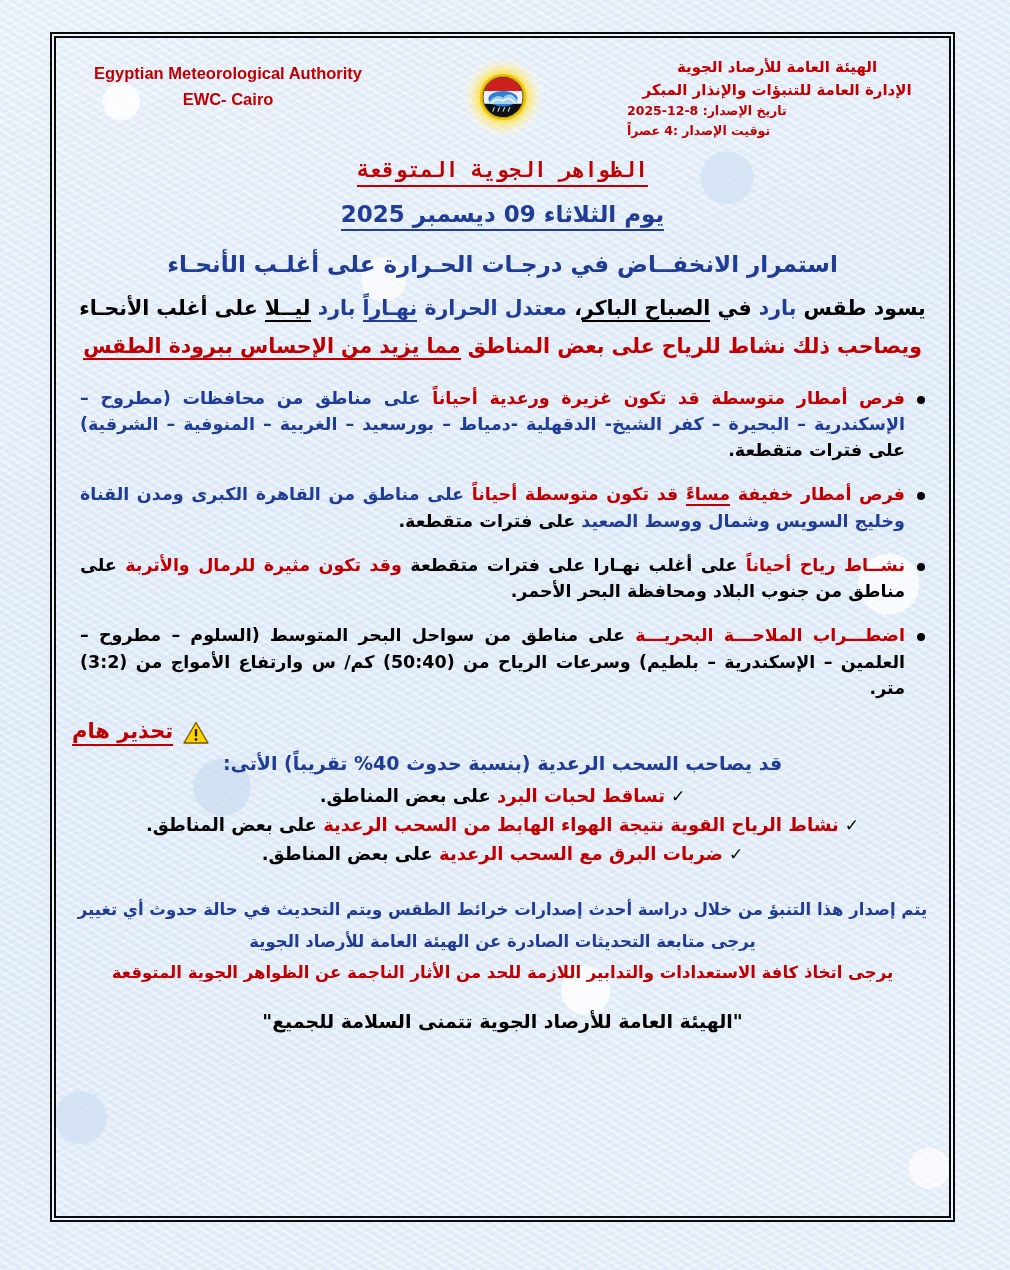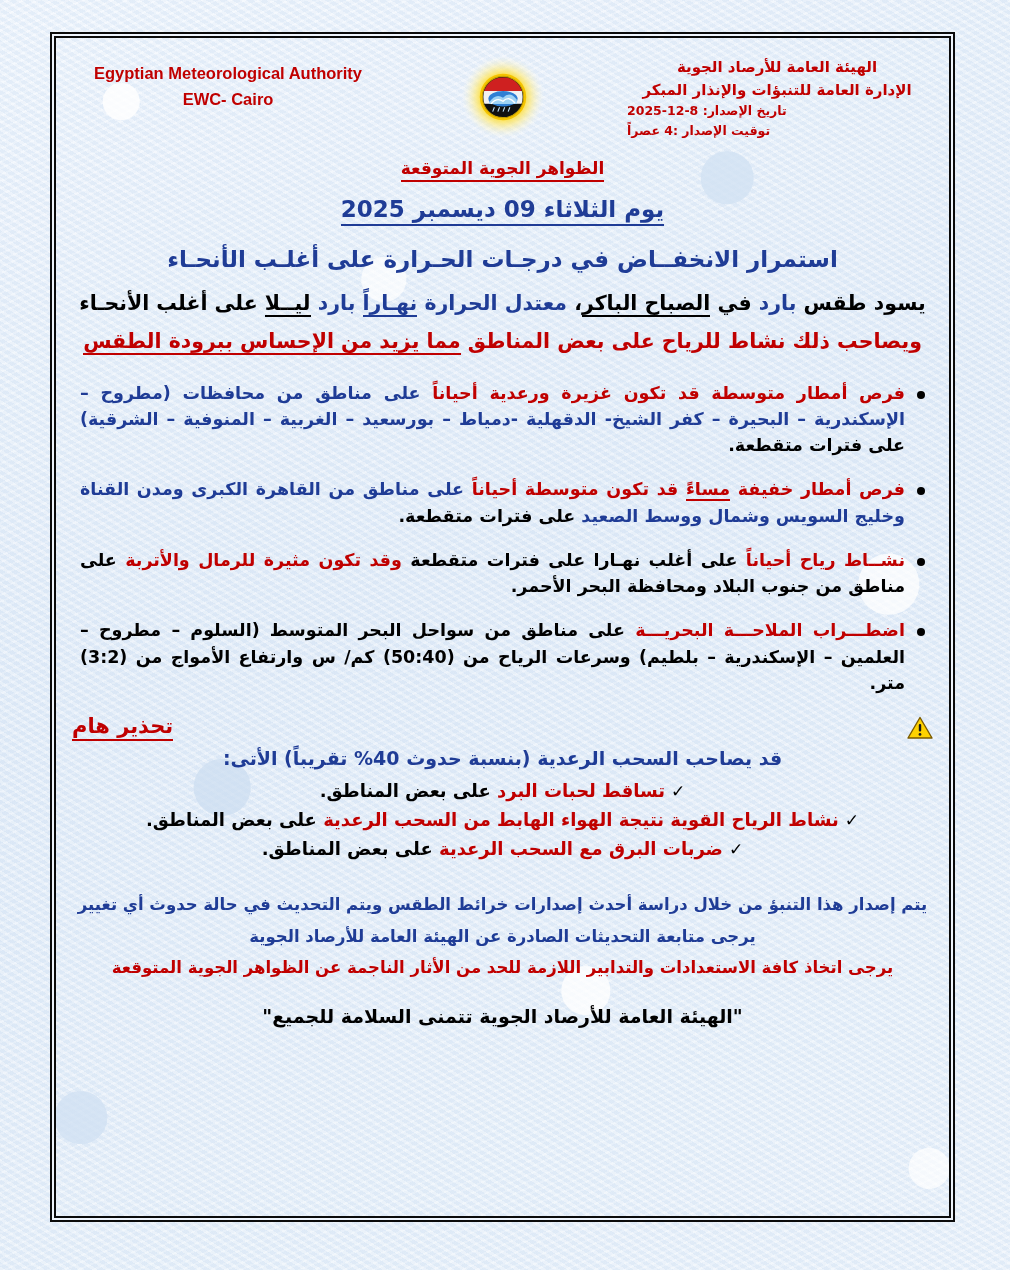--- a/index.html
+++ b/index.html
@@ -108,23 +108,24 @@
     padding: 2px 6px 0 0;
     margin-top: -4px;
   }
   .issue-row { white-space: nowrap; }
 
   
   .title-main {
     text-align: center;
     color: #c00000;
     font-weight: bold;
-    font-size: 17px;
+    font-size: 21px;
     margin-top: 14px;
     letter-spacing: 0;
+    font-family: Liberation Mono, monospace;
   }
   .title-main span { border-bottom: 2px solid #c00000; padding-bottom: 2px; }
 
   .title-date {
     text-align: center;
     color: #1f3c96;
     font-weight: bold;
     font-size: 23px;
     margin-top: 18px;
   }
@@ -182,21 +183,21 @@
     line-height: 1.5;
     text-align: justify;
     text-align-last: right;
     color: #000;
   }
 
   
   .warn-head {
     display: flex;
     align-items: center;
-    justify-content: space-between;
+    justify-content: flex-end;
     gap: 10px;
     margin-top: 6px;
   }
   .warn-title {
     color: #c00000;
     font-weight: bold;
     font-size: 21px;
     border-bottom: 2px solid #c00000;
     padding-bottom: 1px;
   }

